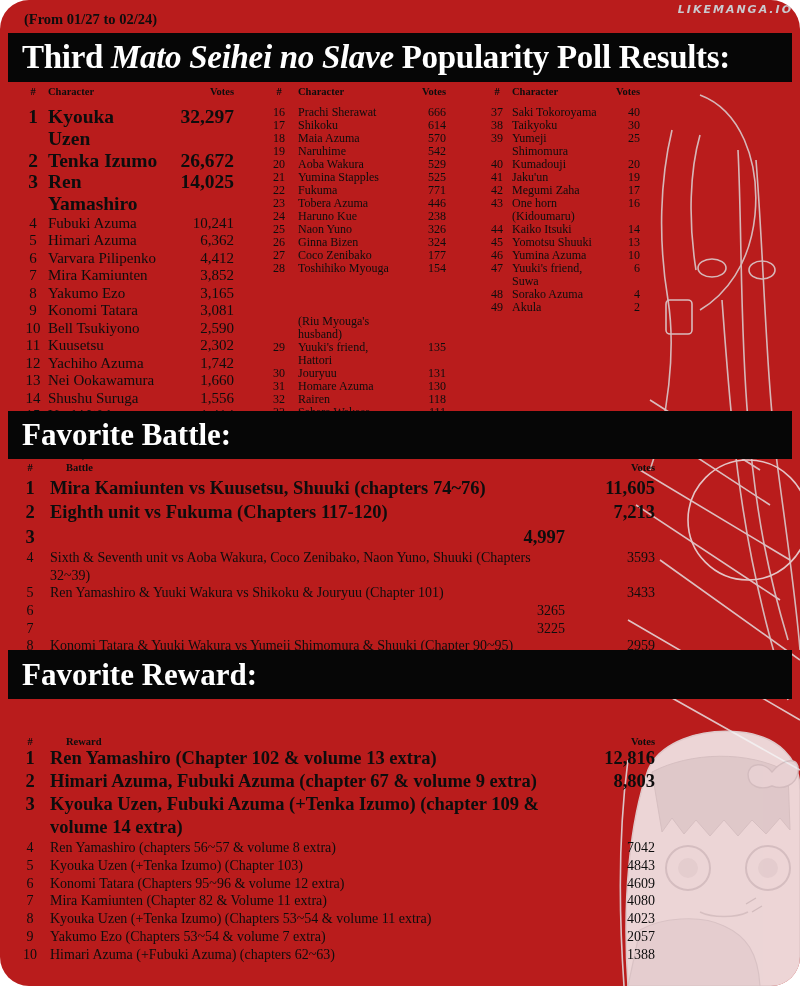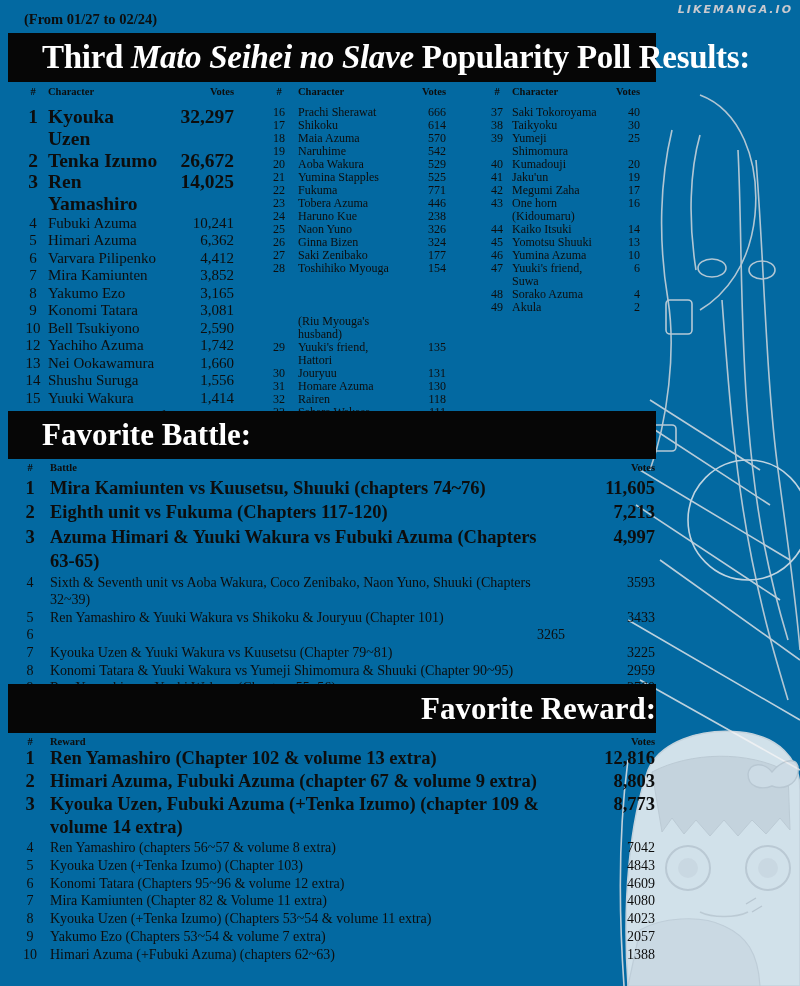--- a/index.html
+++ b/index.html
@@ -1,33 +1,33 @@
 <!DOCTYPE html>
 <html><head>
 <meta charset="utf-8">
 <style>
   * { margin:0; padding:0; box-sizing:border-box; }
   html,body { background:#fff; }
   body { font-family:"Liberation Serif", serif; color:#0d0d0d; }
-  .page { position:relative; width:800px; height:986px; background:#0369a1; overflow:hidden; }
+  .page { position:relative; width:800px; height:986px; background:#b91c1c; overflow:hidden;border-radius:29px; }
 
   
   .bg-art { position:absolute; top:0; left:0; width:800px; height:986px; z-index:0; pointer-events:none; }
 
   .layer { position:relative; z-index:1; }
 
   .watermark { position:absolute; top:3px; right:7px; font-family:"DejaVu Sans", sans-serif;
                font-weight:700; font-style:italic; font-size:11px; letter-spacing:2px; color:#c9c9ce; }
   .date { position:absolute; top:11px; left:24px; font-size:14.5px; font-weight:700; }
 
-  .black-bar { position:absolute; left:8px; width:648px; background:#060606; color:#fff;
-               display:flex; align-items:center;padding-left:20px; }
+  .black-bar { position:absolute; left:8px; width:784px; background:#060606; color:#fff;
+               display:flex; align-items:center; }
   .bar-main { top:33px; height:49px; }
   .bar-battle { top:411px; height:48px; }
-  .bar-reward { top:684px; height:49px;justify-content:flex-end; }
+  .bar-reward { top:650px; height:49px; }
   .bar-title { font-weight:700; padding-left:14px; white-space:nowrap; }
   .bar-main .bar-title { font-size:33px; letter-spacing:-0.3px; }
   .bar-battle .bar-title, .bar-reward .bar-title { font-size:31px; }
   .bar-title .it { font-style:italic; }
 
   
   .col { position:absolute; top:86px; }
   .col1 { left:18px;  width:216px; }
   .col2 { left:268px; width:178px; }
   .col3 { left:486px; width:154px; }
@@ -48,21 +48,21 @@
   .col1 .crow:nth-of-type(-n+3) { font-size:19.5px; font-weight:700; line-height:21.8px; }
   .col2 .crow, .col3 .crow { font-size:12px; line-height:13px; }
   .c-subnote { font-size:inherit;margin-top:40px; }
   .col-note { margin-left:30px; font-size:14.5px; line-height:18px; }
 
   
   .list-head { position:absolute; left:18px; width:637px; display:grid;
                grid-template-columns:24px 1fr 90px; font-size:10.5px; font-weight:700; line-height:12px; }
   .head-battle { top:462px; }
   .head-reward { top:736px; }
-  .list-head .h-name { padding-left:8px; }
+  .list-head .h-name { padding-left:8px;margin-left:16px; }
 
   .list-rows { position:absolute; left:18px; width:637px; }
   .rows-battle { top:476px; }
   .rows-reward { top:747px; }
   .lrow { display:grid; grid-template-columns:24px 1fr 90px; font-size:14px; line-height:17.6px; }
   .rows-reward .lrow { line-height:17.8px; }
   .lrow:nth-of-type(-n+3) { font-size:18.5px; font-weight:700; line-height:24.4px; }
   .rows-reward .lrow:nth-of-type(-n+3) { line-height:23px; }
   .lrow .c-name { padding-left:8px; }
   .lrow .c-votes { text-align:right; }
@@ -174,20 +174,25 @@
             <div class="c-name"><span>Konomi Tatara</span></div>
             <div class="c-votes">3,081</div>
           </div>
 
           <div class="crow">
             <div class="c-rank">10</div>
             <div class="c-name"><span>Bell Tsukiyono</span></div>
             <div class="c-votes">2,590</div>
           </div>
 
+          <div class="crow">
+            <div class="c-rank">11</div>
+            <div class="c-name"><span>Kuusetsu</span></div>
+            <div class="c-votes">2,302</div>
+          </div>
 
           <div class="crow">
             <div class="c-rank">12</div>
             <div class="c-name"><span>Yachiho Azuma</span></div>
             <div class="c-votes">1,742</div>
           </div>
 
           <div class="crow">
             <div class="c-rank">13</div>
             <div class="c-name"><span>Nei Ookawamura</span></div>
@@ -278,21 +283,21 @@
           </div>
 
           <div class="crow">
             <div class="c-rank">26</div>
             <div class="c-name"><span>Ginna Bizen</span></div>
             <div class="c-votes">324</div>
           </div>
 
           <div class="crow">
             <div class="c-rank">27</div>
-            <div class="c-name"><span>Saki Zenibako</span></div>
+            <div class="c-name"><span>Coco Zenibako</span></div>
             <div class="c-votes">177</div>
           </div>
 
           <div class="crow">
             <div class="c-rank">28</div>
             <div class="c-name"><span>Toshihiko Myouga</span><div class="c-subnote">(Riu Myouga's husband)</div></div>
             <div class="c-votes">154</div>
           </div>
 
           <div class="crow">
@@ -450,21 +455,20 @@
         </div>
 
         <div class="lrow">
           <div class="c-rank">2</div>
           <div class="c-name">Eighth unit vs Fukuma (Chapters 117-120)</div>
           <div class="c-votes">7,213</div>
         </div>
 
         <div class="lrow">
           <div class="c-rank">3</div>
-          <div class="c-name">Azuma Himari &amp; Yuuki Wakura vs Fubuki Azuma (Chapters 63-65)</div>
           <div class="c-votes">4,997</div>
         </div>
 
         <div class="lrow">
           <div class="c-rank">4</div>
           <div class="c-name">Sixth &amp; Seventh unit vs Aoba Wakura, Coco Zenibako, Naon Yuno, Shuuki (Chapters 32~39)</div>
           <div class="c-votes">3593</div>
         </div>
 
         <div class="lrow">
@@ -473,21 +477,20 @@
           <div class="c-votes">3433</div>
         </div>
 
         <div class="lrow">
           <div class="c-rank">6</div>
           <div class="c-votes">3265</div>
         </div>
 
         <div class="lrow">
           <div class="c-rank">7</div>
-          <div class="c-name">Kyouka Uzen &amp; Yuuki Wakura vs Kuusetsu (Chapter 79~81)</div>
           <div class="c-votes">3225</div>
         </div>
 
         <div class="lrow">
           <div class="c-rank">8</div>
           <div class="c-name">Konomi Tatara &amp; Yuuki Wakura vs Yumeji Shimomura &amp; Shuuki (Chapter 90~95)</div>
           <div class="c-votes">2959</div>
         </div>
 
         <div class="lrow">
@@ -521,21 +524,20 @@
 
         <div class="lrow">
           <div class="c-rank">2</div>
           <div class="c-name">Himari Azuma, Fubuki Azuma (chapter 67 &amp; volume 9 extra)</div>
           <div class="c-votes">8,803</div>
         </div>
 
         <div class="lrow">
           <div class="c-rank">3</div>
           <div class="c-name">Kyouka Uzen, Fubuki Azuma (+Tenka Izumo) (chapter 109 &amp; volume 14 extra)</div>
-          <div class="c-votes">8,773</div>
         </div>
 
         <div class="lrow">
           <div class="c-rank">4</div>
           <div class="c-name">Ren Yamashiro (chapters 56~57 &amp; volume 8 extra)</div>
           <div class="c-votes">7042</div>
         </div>
 
         <div class="lrow">
           <div class="c-rank">5</div>

